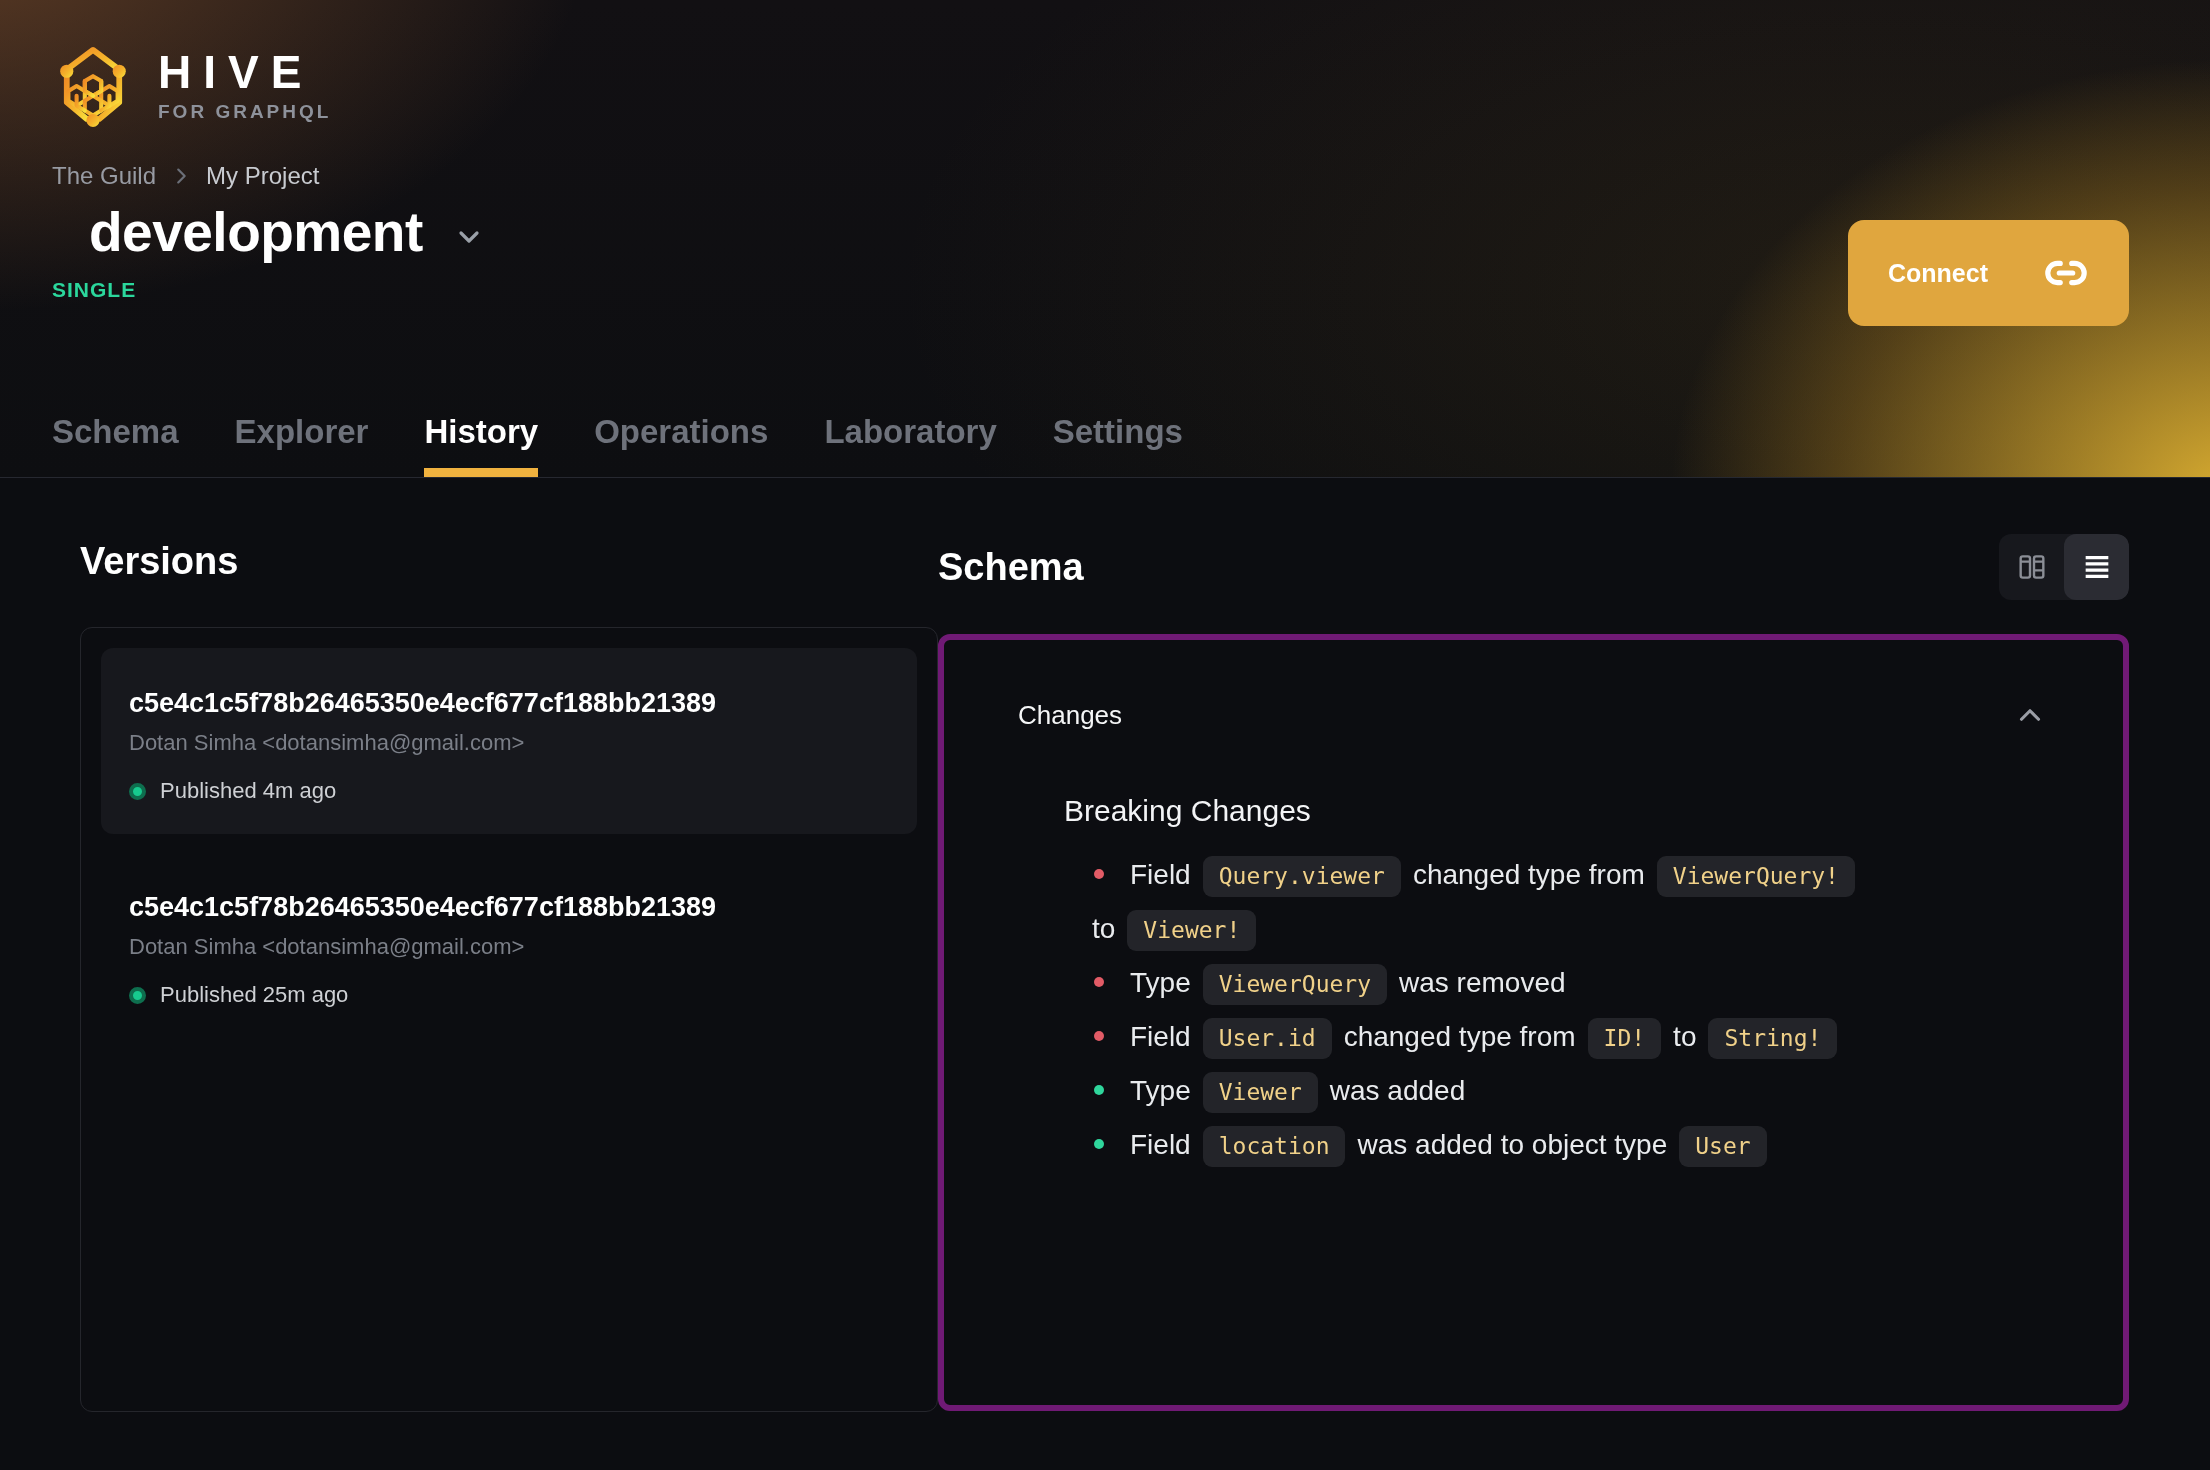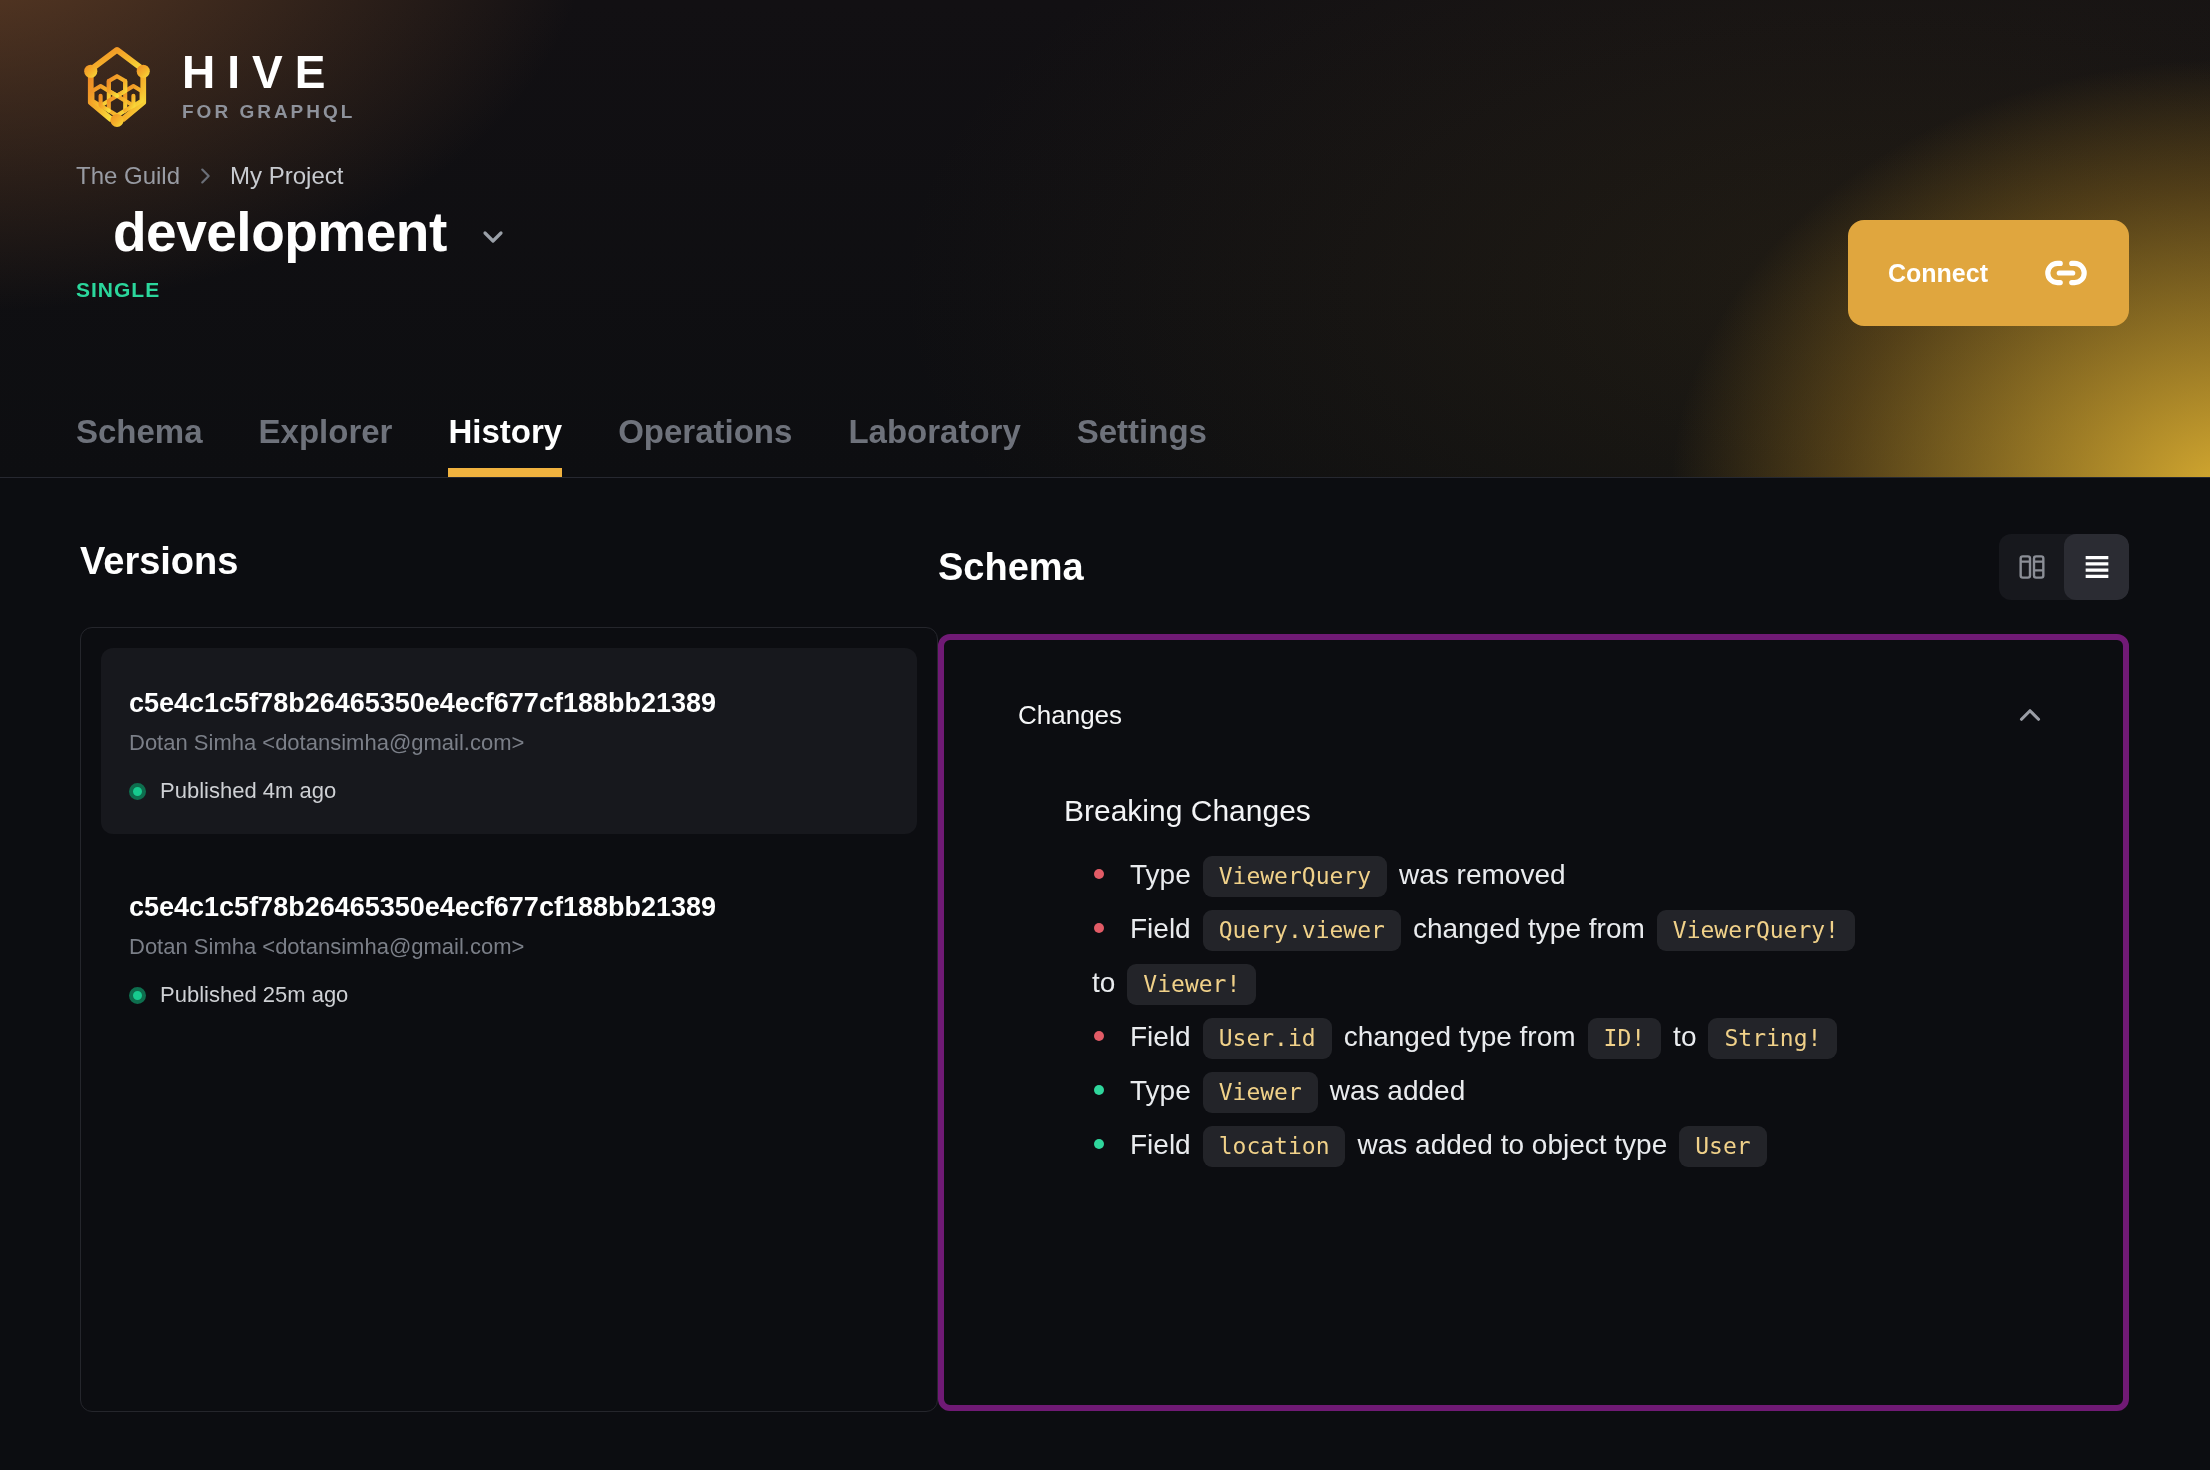--- a/index.html
+++ b/index.html
@@ -9,21 +9,21 @@
     font-family:"Liberation Sans", sans-serif;
     color:#e9ebee;
     overflow:hidden;
   }
   .page { width:2210px; height:1470px; background:#0c0d11; }
 
   
   .header {
     position:relative;
     height:478px;
-    padding:42px 80px 0 76px;
+    padding:42px 80px 0 52px;
     display:flex; flex-direction:column;
     border-bottom:1px solid #262830;
     background:
       radial-gradient(900px 560px at -40px -80px, rgba(142,88,48,0.62), rgba(142,88,48,0.22) 45%, rgba(142,88,48,0) 70%),
       radial-gradient(720px 560px at 101% 104%, rgba(238,189,52,0.9), rgba(170,125,32,0.38) 55%, rgba(170,125,32,0) 78%),
       radial-gradient(1400px 700px at 85% 60%, rgba(110,85,28,0.18), rgba(110,85,28,0) 70%),
       linear-gradient(#121013,#0d0e11);
   }
   .logo-row { display:flex; align-items:center; gap:24px; height:88px; cursor:pointer; }
   .brand-name { font-size:46px; font-weight:700; color:#ffffff; letter-spacing:12px; line-height:1; }
@@ -251,25 +251,25 @@
             <polyline points="6 15 12 9 18 15" fill="none" stroke="#9a9da5" stroke-width="2.2" stroke-linecap="round" stroke-linejoin="round"></polyline>
           </svg>
         </div>
 
         <div class="changes-body">
 
           <h3 class="sub-title">Breaking Changes</h3>
           <div class="change-list breaking">
 
             <div class="change-item">
+              <span class="l1"><span class="bullet"></span><span>Field</span><span class="code">Query.viewer</span><span>changed type from</span><span class="code">ViewerQuery!</span></span><span class="l2"><span>to</span><span class="code">Viewer!</span></span>
+            </div>
+
+            <div class="change-item">
               <span class="bullet"></span><span>Type</span><span class="code">ViewerQuery</span><span>was removed</span>
-            </div>
-
-            <div class="change-item">
-              <span class="l1"><span class="bullet"></span><span>Field</span><span class="code">Query.viewer</span><span>changed type from</span><span class="code">ViewerQuery!</span></span><span class="l2"><span>to</span><span class="code">Viewer!</span></span>
             </div>
 
             <div class="change-item">
               <span class="bullet"></span><span>Field</span><span class="code">User.id</span><span>changed type from</span><span class="code">ID!</span><span>to</span><span class="code">String!</span>
             </div>
 
           </div>
 
           <div class="change-list safe">
 

